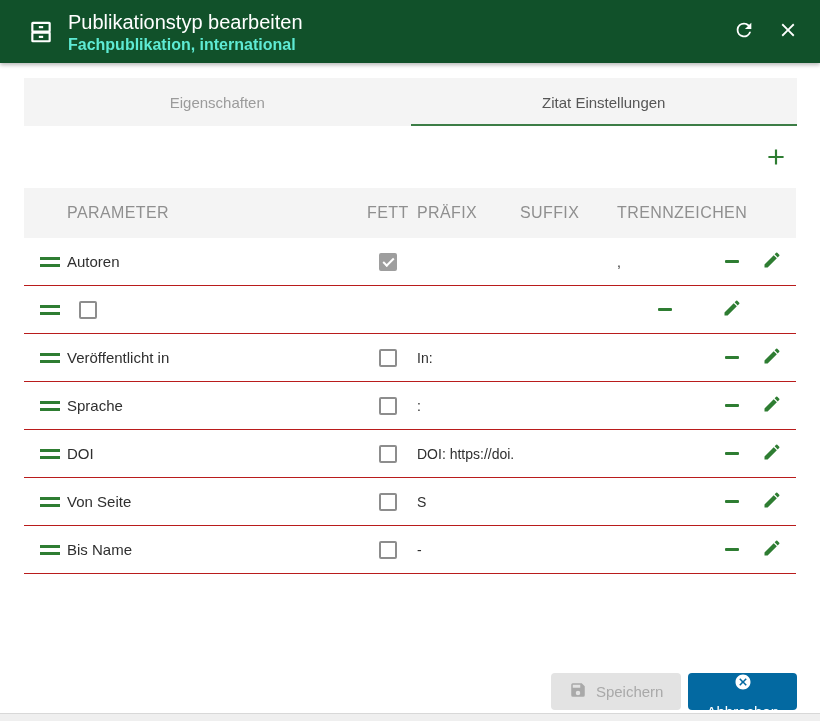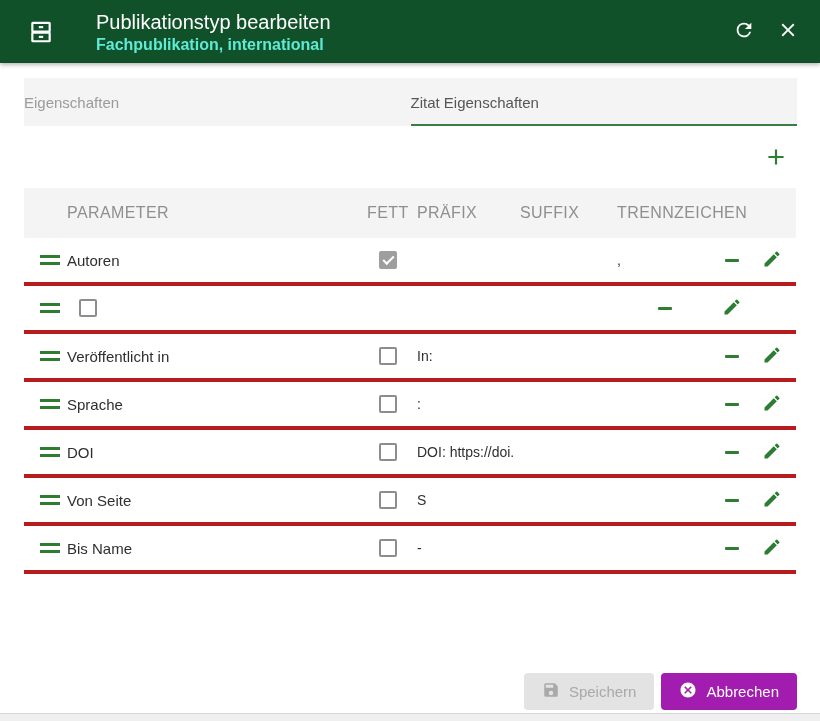--- a/index.html
+++ b/index.html
@@ -14,52 +14,52 @@
 
   
   .titlebar {
     height:63px; background:#11512a;
     display:flex; align-items:center;
     padding:0 20px 0 28px;
     box-shadow:0 2px 4px rgba(0,0,0,.28);
     position:relative; z-index:2;
   }
   .title-icon { width:26px; height:26px; margin-right:14px; flex:0 0 auto; }
-  .titles { display:flex; flex-direction:column; justify-content:center;margin-left:28px; }
+  .titles { display:flex; flex-direction:column; justify-content:center; }
   .title { color:#fff; font-size:20px; font-weight:500; line-height:24px; }
   .subtitle { color:#5eead4; font-size:16px; line-height:17px; margin-top:2px; font-weight:700; }
   .titlebar-actions { margin-left:auto; display:flex; align-items:center; gap:20px; }
   .icon-btn { width:24px; height:24px; display:flex; align-items:center; justify-content:center; cursor:pointer; background:none; border:none; padding:0; }
   .icon-btn svg { width:22px; height:22px; fill:#fff; }
 
   
   .tabbar { margin:15px 23px 0 24px; height:48px; background:#f4f4f4; display:flex; }
   .tab {
-    flex:1; display:flex; align-items:center; 
+    flex:1; display:flex; align-items:center; justify-content:center;
     font-size:15px; color:#9b9b9b; cursor:pointer; position:relative; user-select:none;
   }
   .tab.active { color:#565656; }
   .tab.active::after {
     content:''; position:absolute; left:0; right:0; bottom:0; height:2px; background:#3c7d46;
   }
 
   
   .add-row { height:62px; display:flex; align-items:center; justify-content:flex-end; padding-right:31px; }
   .add-btn { width:26px; height:26px; background:none; border:none; padding:0; cursor:pointer; }
   .add-btn svg { width:26px; height:26px; fill:#2e7d32; }
 
   
   .table { margin:0 24px; width:772px; }
   .trow {
     display:grid;
     grid-template-columns:27px 300px 50px 103px 97px 1fr 40px 40px;
     align-items:center;
     height:48px;
     padding-left:16px; padding-right:4px;
-    border-bottom:4px solid #b91c1c;
+    border-bottom:1px solid #b91c1c;
     background:#fff;
   }
   .thead {
     height:50px; background:#f4f4f4; border-bottom:none;
     color:#8f8f8f; font-size:16px; letter-spacing:.4px; font-weight:400;
   }
   .drag-handle { width:20px; height:10px; border-top:3px solid #2e7d32; border-bottom:3px solid #2e7d32; cursor:grab; }
   .param-label { font-size:15px; color:#2f2f2f; }
   .checkbox {
     width:18px; height:18px; border:2px solid #8d8d8d; border-radius:2px;
@@ -79,21 +79,21 @@
   
   .footer-buttons { position:absolute; top:673px; right:23px; display:flex; gap:7px; }
   .btn {
     height:37px; border-radius:4px; border:none;
     display:flex; align-items:center; gap:9px;
     padding:0 18px; font-size:15px; font-family:"Liberation Sans",sans-serif;
   }
   .btn svg { width:18px; height:18px; }
   .btn-save { background:#e3e3e3; color:#a9a9a9; cursor:default; }
   .btn-save svg { fill:#a9a9a9; }
-  .btn-cancel { background:#a21caf; color:#fff; cursor:pointer; }
+  .btn-cancel { background:#0369a1; color:#fff; cursor:pointer;flex-direction:column; }
   .btn-cancel svg { fill:#fff; }
 
   
   .bottom-strip { position:absolute; left:0; right:0; bottom:0; height:8px; background:#efefef; border-top:1px solid #d8d8d8; }
 </style>
 </head>
 <body>
 
 <div class="dialog">
 
@@ -126,21 +126,21 @@
         </span>
       </button>
     </div>
   </div>
 
   <div class="tabbar">
     <div class="tab">
       <span>Eigenschaften</span>
     </div>
     <div class="tab active">
-      <span>Zitat Eigenschaften</span>
+      <span>Zitat Einstellungen</span>
     </div>
   </div>
 
   <div class="add-row">
     <button class="add-btn">
       <span>
         <svg viewBox="0 0 24 24" width="26" height="26" fill="#2e7d32">
           <path d="M19 13h-6v6h-2v-6H5v-2h6V5h2v6h6v2z"></path>
         </svg>
       </span>

